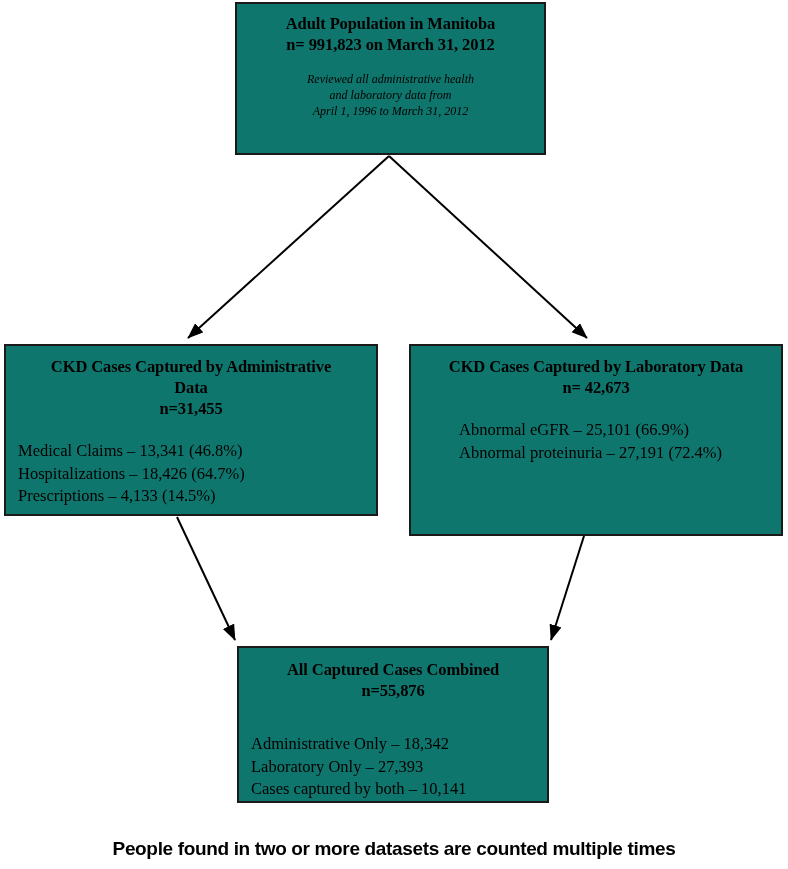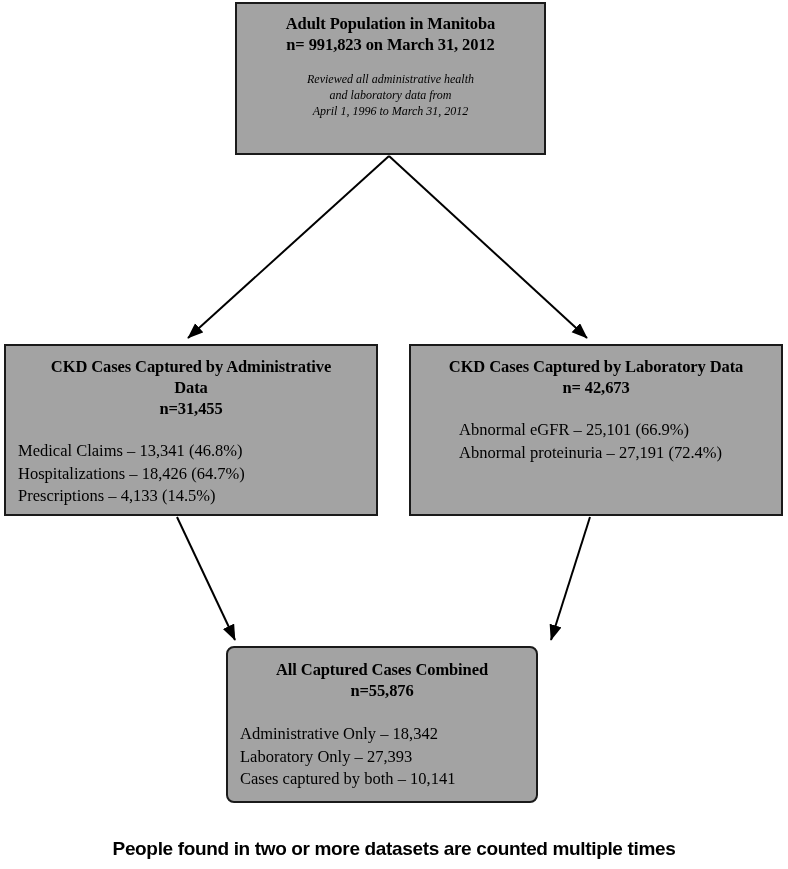--- a/index.html
+++ b/index.html
@@ -21,21 +21,21 @@
     left: 0;
     top: 0;
     width: 788px;
     height: 869px;
     pointer-events: none;
   }
   .node {
     position: absolute;
     box-sizing: border-box;
     border: 2px solid #1a1a1a;
-    background: #a3a3a3;
+    background: #0f766e;
   }
   .node-title {
     text-align: center;
     font-weight: bold;
     font-size: 16.5px;
     line-height: 1.28;
     letter-spacing: -0.1px;
   }
   .node-sub {
     text-align: center;
@@ -68,35 +68,34 @@
     height: 172px;
     padding: 10px 8px 0 8px;
   }
   #node-admin .node-list { margin-top: 21px; padding-left: 4px; }
 
   
   #node-lab {
     left: 409px;
     top: 344px;
     width: 374px;
-    height: 172px;
+    height: 192px;
     padding: 10px 8px 12px 8px;
   }
   #node-lab .node-list { margin-top: 21px; padding-left: 4px; margin-left: 36px; }
 
   
   #node-combined {
-    left: 226px;
+    left: 237px;
     top: 646px;
     width: 312px;
     height: 157px;
     padding: 11px 8px 0 8px;
-    border-radius: 8px;
   }
-  #node-combined .node-list { margin-top: 22px; padding-left: 4px; }
+  #node-combined .node-list { margin-top: 32px; padding-left: 4px; }
 
   
   #footer-note {
     position: absolute;
     left: 0;
     top: 838px;
     width: 788px;
     text-align: center;
     font-family: "Liberation Sans", "DejaVu Sans", sans-serif;
     font-size: 19px;

